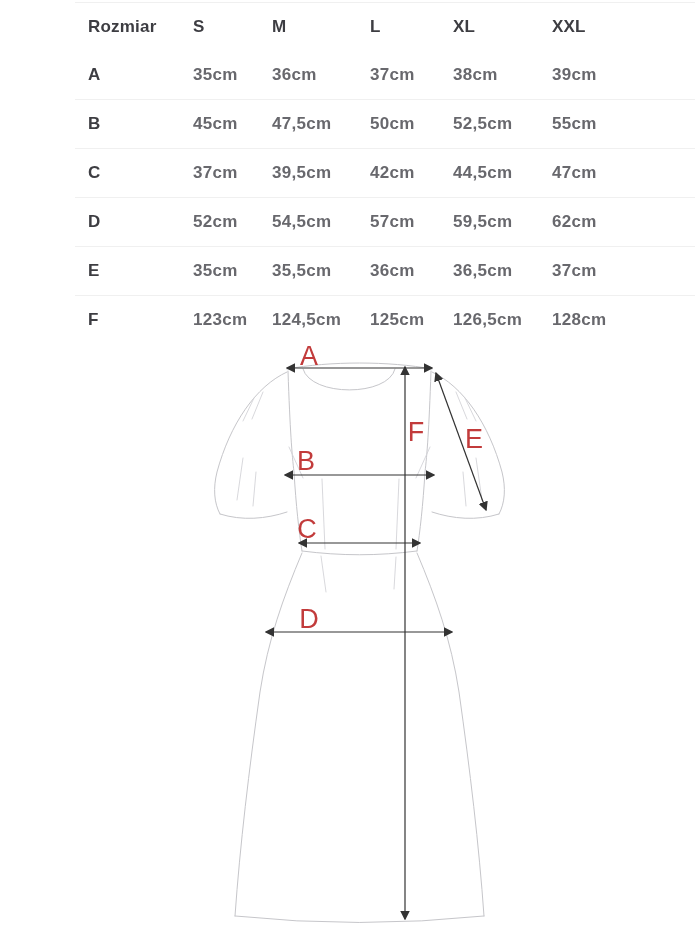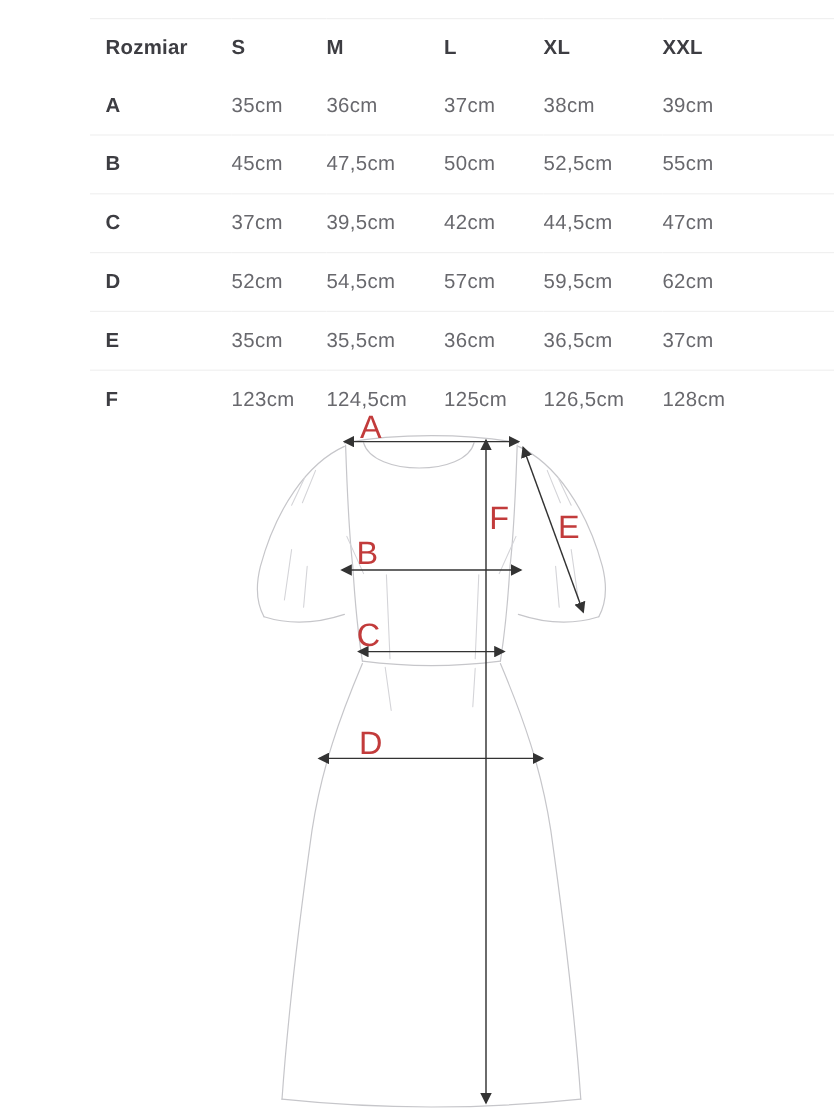--- a/index.html
+++ b/index.html
@@ -8,21 +8,21 @@
     width: 700px;
     height: 933px;
     background: var(--background, #ffffff);
     font-family: "Liberation Sans", sans-serif;
     overflow: hidden;
   }
 
   
   table.size-table {
     position: absolute;
-    top: 15px;
+    top: 2px;
     left: 75px;
     width: 620px;
     border-collapse: collapse;
     border-top: 1px solid var(--separator, #f0f0f0);
   }
   table.size-table th,
   table.size-table td {
     height: 48px;
     padding: 0;
     text-align: left;
@@ -32,21 +32,21 @@
     white-space: nowrap;
   }
   table.size-table tr:last-child th,
   table.size-table tr:last-child td { border-bottom: none; }
   table.size-table th {
     font-weight: bold;
     color: var(--header-text, #3d3d42);
     letter-spacing: 0.2px;
   }
   table.size-table td {
-    font-weight: normal;
+    font-weight: bold;
     color: var(--value-text, #68686d);
     letter-spacing: 0.3px;
   }
   table.size-table th:first-child,
   table.size-table td:first-child { padding-left: 13px; }
 
   
   svg.diagram {
     position: absolute;
     top: 0; left: 0;

